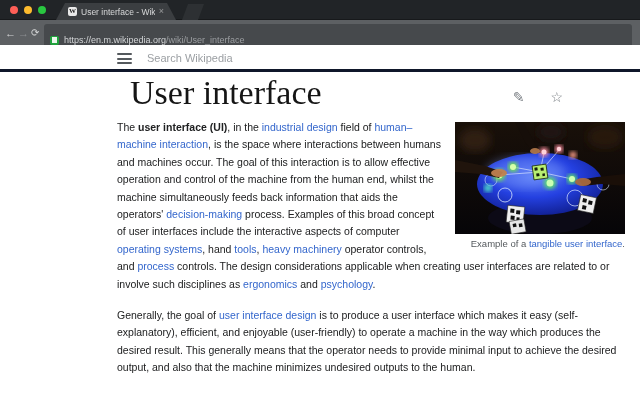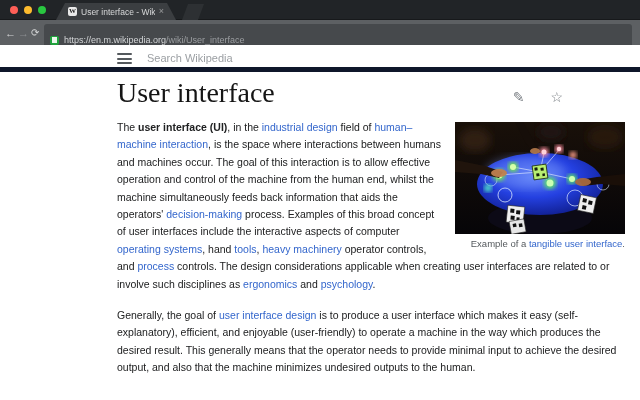--- a/index.html
+++ b/index.html
@@ -32,27 +32,27 @@
   .nav-reload  { left:31px; color:#d4d5d6; font-size:10px; }
   .urlbar { position:absolute; left:44px; right:8px; top:4px; height:17px; background:#46494c;
             border-radius:3px; display:flex; align-items:center; padding:16px 6px; gap:5px; }
   .secure-icon { width:9px; height:9px; border-radius:2px; display:flex; align-items:center; justify-content:center; flex:0 0 auto; }
   .secure-doc { width:5px; height:6px; background:#eaf6ec; }
   .url-text { font-size:9px; white-space:nowrap; overflow:hidden; }
   .url-domain { color:#d3d5d7; }
   .url-path { color:#9b9ea1; }
 
   
-  .wiki-header { position:absolute; top:45px; left:0; right:0; height:27px; background:#fff; border-bottom:5px solid #0f172a; }
+  .wiki-header { position:absolute; top:45px; left:0; right:0; height:27px; background:#fff; border-bottom:3px solid #0f172a; }
   .menu-icon { position:absolute; left:117px; top:8px; width:15px; height:11px; display:flex; flex-direction:column; justify-content:space-between; }
   .menu-icon div { height:2px; background:#54595d; border-radius:1px; }
   .search-label { position:absolute; left:147px; top:7px; font-size:11px; color:#9b9fa3; }
 
   .article { position:absolute; top:72px; left:117px; width:508px; }
-  h1.page-title { font-family:"Liberation Serif", serif; font-weight:400; font-size:28px; line-height:30px; color:#151515; margin-top:6px; }
+  h1.page-title { font-family:"Liberation Serif", serif; font-weight:400; font-size:34px; line-height:30px; color:#151515; margin-top:6px;margin-left:13px; }
   .title-icons { position:absolute; top:18px; right:62px; display:flex; gap:26px; }
   .title-icon { font-size:14px; color:#767b80; line-height:14px; }
 
   .hatnote { margin-top:12px; font-style:italic; font-size:9.5px; line-height:12px; color:#202122; }
   .content { margin-top:11px; font-size:10.5px; line-height:17.4px; color:#202122; }
   .content p { margin:2px 0 14px 0; }
 
   figure.thumb { float:right; width:170px; margin:3px 0 8px 14px;text-align:right; }
   figure.thumb svg { display:block; width:170px; height:112px; }
   figcaption { font-size:9.5px; line-height:12px; color:#54595d; margin-top:4px; font-style:normal; }

